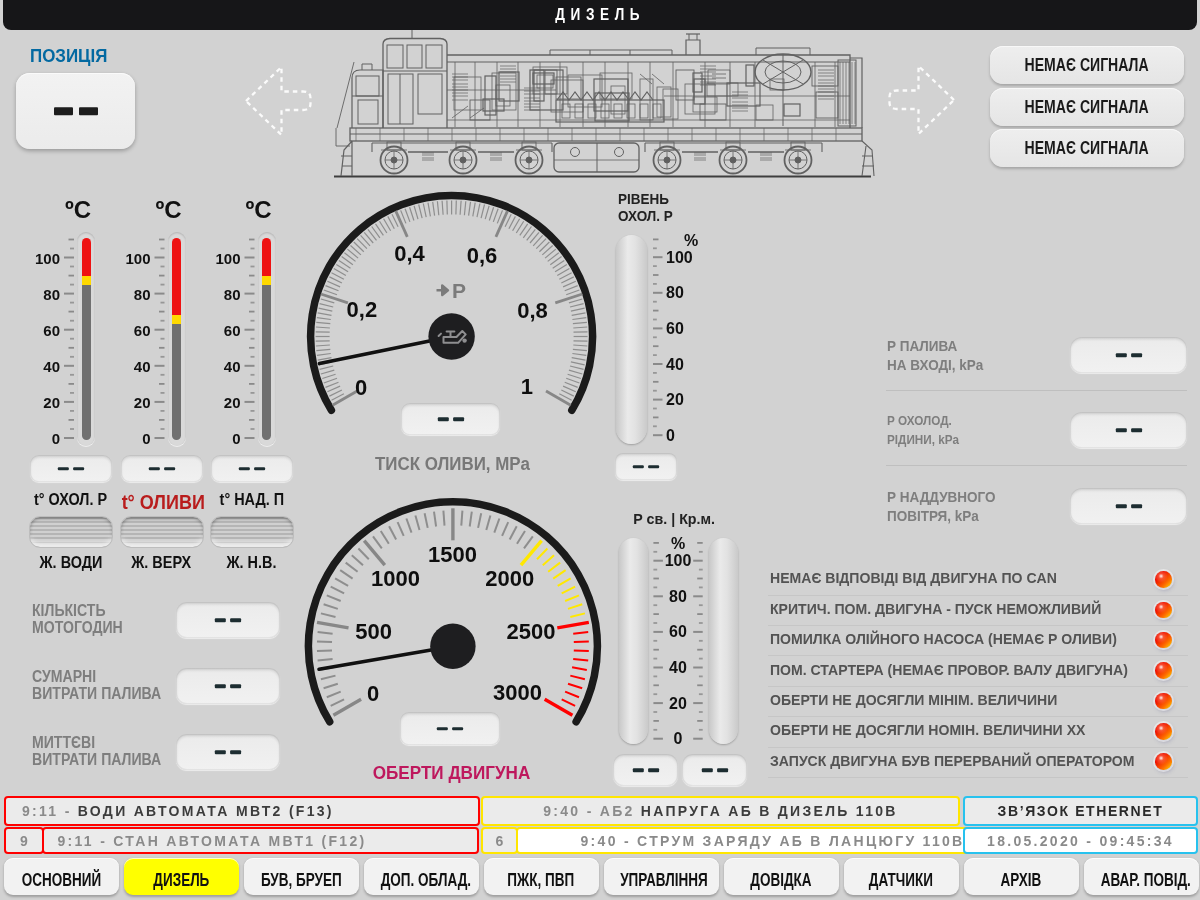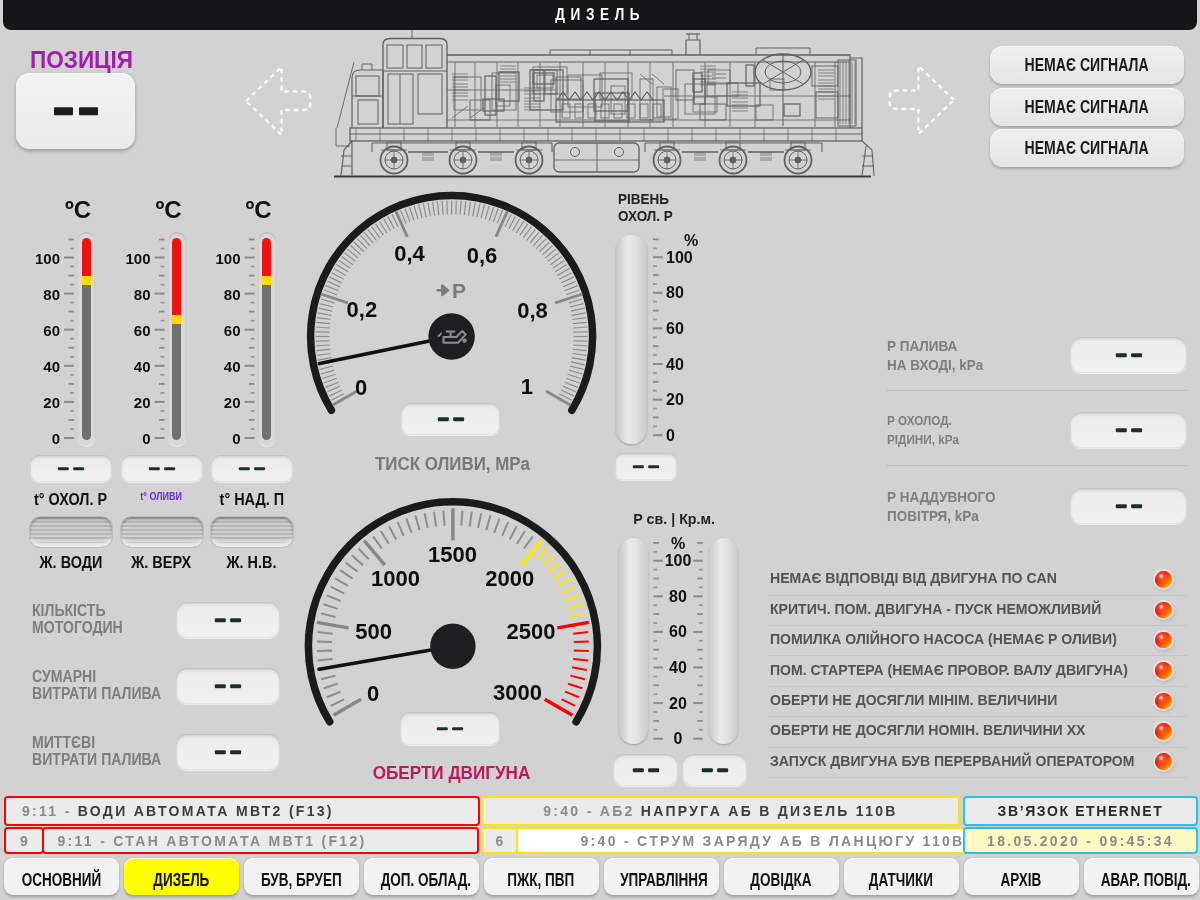--- a/index.html
+++ b/index.html
@@ -604,21 +604,21 @@
       <line x1="694" y1="155" x2="706" y2="155" stroke-width="0.7"></line>
       <line x1="694" y1="158" x2="706" y2="158" stroke-width="0.7"></line>
       <line x1="694" y1="160" x2="706" y2="160" stroke-width="0.7"></line>
       <line x1="760" y1="153" x2="772" y2="153" stroke-width="0.7"></line>
       <line x1="760" y1="155" x2="772" y2="155" stroke-width="0.7"></line>
       <line x1="760" y1="158" x2="772" y2="158" stroke-width="0.7"></line>
       <line x1="760" y1="160" x2="772" y2="160" stroke-width="0.7"></line>
     </g>
   </svg>
 <div style="position:absolute;left:3px;top:0;width:1194px;height:29.5px;background:#161618;border-radius:0 0 8px 8px;color:#fff;font-size:17px;font-weight:bold;letter-spacing:7px;text-align:center;line-height:29px;"><span style="display:inline-block;transform:scaleX(0.8);transform-origin:center center;white-space:nowrap;">ДИЗЕЛЬ</span></div>
-<div style="position:absolute;left:30px;top:46px;font-size:24px;font-weight:bold;color:#a21caf;"><span style="display:inline-block;transform:scaleX(0.94);transform-origin:left center;white-space:nowrap;">ПОЗИЦІЯ</span></div>
+<div style="position:absolute;left:30px;top:46px;font-size:18px;font-weight:bold;color:#0369a1;"><span style="display:inline-block;transform:scaleX(0.94);transform-origin:left center;white-space:nowrap;">ПОЗИЦІЯ</span></div>
 <div style="position:absolute;left:16px;top:73px;width:119px;height:76px;border-radius:14px;background:linear-gradient(#f2f2f2,#ebebeb);box-shadow:0 2px 4px rgba(0,0,0,0.28), inset 0 1px 0 #fafafa;">
     <span style="position:absolute;left:50%;top:50%;transform:translate(-22.0px,-50%);display:inline-block;width:19px;height:7.5px;background:#1d1d1d;border-radius:1px;"></span>
     <span style="position:absolute;left:50%;top:50%;transform:translate(3.0px,-50%);display:inline-block;width:19px;height:7.5px;background:#1d1d1d;border-radius:1px;"></span>
   </div>
 <div style="position:absolute;left:990px;top:46.0px;width:194px;height:37.5px;border-radius:13px;background:linear-gradient(#eeeeee,#e5e5e5);box-shadow:0 2px 3px rgba(0,0,0,0.22), inset 0 1px 0 #f8f8f8;font-size:18.5px;font-weight:bold;color:#1a1a1a;text-align:center;line-height:38.5px;"><span style="display:inline-block;transform:scaleX(0.76);transform-origin:center center;white-space:nowrap;">НЕМАЄ СИГНАЛА</span></div>
 <div style="position:absolute;left:990px;top:88.0px;width:194px;height:37.5px;border-radius:13px;background:linear-gradient(#eeeeee,#e5e5e5);box-shadow:0 2px 3px rgba(0,0,0,0.22), inset 0 1px 0 #f8f8f8;font-size:18.5px;font-weight:bold;color:#1a1a1a;text-align:center;line-height:38.5px;"><span style="display:inline-block;transform:scaleX(0.76);transform-origin:center center;white-space:nowrap;">НЕМАЄ СИГНАЛА</span></div>
 <div style="position:absolute;left:990px;top:129.3px;width:194px;height:37.5px;border-radius:13px;background:linear-gradient(#eeeeee,#e5e5e5);box-shadow:0 2px 3px rgba(0,0,0,0.22), inset 0 1px 0 #f8f8f8;font-size:18.5px;font-weight:bold;color:#1a1a1a;text-align:center;line-height:38.5px;"><span style="display:inline-block;transform:scaleX(0.76);transform-origin:center center;white-space:nowrap;">НЕМАЄ СИГНАЛА</span></div>
 <div style="position:absolute;left:56px;top:196px;width:44px;text-align:center;font-size:24px;font-weight:bold;color:#111;">ºC</div>
 <div style="position:absolute;left:18px;top:430.0px;width:42px;text-align:right;font-size:15px;font-weight:bold;color:#111;">0</div>
 <div style="position:absolute;left:18px;top:393.9px;width:42px;text-align:right;font-size:15px;font-weight:bold;color:#111;">20</div>
@@ -645,21 +645,21 @@
 <div style="position:absolute;left:108.5px;top:285.6px;width:42px;text-align:right;font-size:15px;font-weight:bold;color:#111;">80</div>
 <div style="position:absolute;left:108.5px;top:249.5px;width:42px;text-align:right;font-size:15px;font-weight:bold;color:#111;">100</div>
 <div style="position:absolute;left:167.5px;top:232px;width:18px;height:214px;border-radius:9px;background:#d9d9d9;box-shadow:inset 0 1px 2px rgba(0,0,0,0.18), 0 1px 0 #efefef;"></div>
 <div style="position:absolute;left:172.0px;top:238px;width:9px;height:77px;background:#ee1212;border-radius:4.5px 4.5px 0 0;"></div>
 <div style="position:absolute;left:172.0px;top:315px;width:9px;height:9px;background:#ffd900;"></div>
 <div style="position:absolute;left:172.0px;top:324px;width:9px;height:116px;background:#707070;border-radius:0 0 4.5px 4.5px;"></div>
 <div style="position:absolute;left:120.5px;top:455px;width:82px;height:27px;border-radius:9px;background:linear-gradient(#ebebeb,#f1f1f1);box-shadow:inset 0 2px 3px rgba(0,0,0,0.14), inset 0 0 0 1px rgba(0,0,0,0.05), 0 1px 1px rgba(255,255,255,0.6);">
     <span style="position:absolute;left:50%;top:50%;transform:translate(-13.2px,-50%);display:inline-block;width:11px;height:3.7px;background:#1d2d31;border-radius:1px;"></span>
     <span style="position:absolute;left:50%;top:50%;transform:translate(2.1px,-50%);display:inline-block;width:11px;height:3.7px;background:#1d2d31;border-radius:1px;"></span>
   </div>
-<div style="position:absolute;left:116.5px;top:491px;width:90px;text-align:center;font-size:10px;font-weight:bold;color:#6d28d9;"><span style="display:inline-block;transform:scaleX(0.9);transform-origin:center center;white-space:nowrap;">t° ОЛИВИ</span></div>
+<div style="position:absolute;left:116.5px;top:491px;width:90px;text-align:center;font-size:20px;font-weight:bold;color:#b91c1c;"><span style="display:inline-block;transform:scaleX(0.9);transform-origin:center center;white-space:nowrap;">t° ОЛИВИ</span></div>
 <div style="position:absolute;left:119.5px;top:516px;width:84px;height:32px;border-radius:11px;background:repeating-linear-gradient(#b5b5b5 0px,#b5b5b5 1.8px,#d0d0d0 1.8px,#d0d0d0 4.1px);box-shadow:inset 0 -7px 4px -3px #efefef, inset 0 2px 3px rgba(0,0,0,0.3);border:1px solid #bdbdbd;"></div>
 <div style="position:absolute;left:116.5px;top:553px;width:90px;text-align:center;font-size:17px;font-weight:bold;color:#111;"><span style="display:inline-block;transform:scaleX(0.85);transform-origin:center center;white-space:nowrap;">Ж. ВЕРХ</span></div>
 <div style="position:absolute;left:236.5px;top:196px;width:44px;text-align:center;font-size:24px;font-weight:bold;color:#111;">ºC</div>
 <div style="position:absolute;left:198.5px;top:430.0px;width:42px;text-align:right;font-size:15px;font-weight:bold;color:#111;">0</div>
 <div style="position:absolute;left:198.5px;top:393.9px;width:42px;text-align:right;font-size:15px;font-weight:bold;color:#111;">20</div>
 <div style="position:absolute;left:198.5px;top:357.8px;width:42px;text-align:right;font-size:15px;font-weight:bold;color:#111;">40</div>
 <div style="position:absolute;left:198.5px;top:321.7px;width:42px;text-align:right;font-size:15px;font-weight:bold;color:#111;">60</div>
 <div style="position:absolute;left:198.5px;top:285.6px;width:42px;text-align:right;font-size:15px;font-weight:bold;color:#111;">80</div>
 <div style="position:absolute;left:198.5px;top:249.5px;width:42px;text-align:right;font-size:15px;font-weight:bold;color:#111;">100</div>
 <div style="position:absolute;left:257.5px;top:232px;width:18px;height:214px;border-radius:9px;background:#d9d9d9;box-shadow:inset 0 1px 2px rgba(0,0,0,0.18), 0 1px 0 #efefef;"></div>
@@ -781,21 +781,21 @@
   </div>
 <div style="position:absolute;left:481px;top:827px;width:37px;height:27px;border:2.4px solid #ffe600;border-radius:4px;background:#ebebeb;box-sizing:border-box;font-size:14px;font-weight:bold;display:flex;align-items:center;justify-content:center;padding-left:0px;white-space:nowrap;">
     <span style="color:#8a8a8a;">6</span>
   </div>
 <div style="position:absolute;left:515.5px;top:827px;width:514px;height:27px;border:2.4px solid #ffe600;border-radius:4px;background:#ffffff;box-sizing:border-box;font-size:14px;font-weight:bold;display:flex;align-items:center;justify-content:center;padding-left:0px;white-space:nowrap;">
     <span style="color:#8a8a8a;letter-spacing:2.3px;">9:40 - СТРУМ ЗАРЯДУ АБ В ЛАНЦЮГУ 110В</span>
   </div>
 <div style="position:absolute;left:963px;top:796px;width:235px;height:29.5px;border:2.4px solid #27c2ee;border-radius:4px;background:#ebebeb;box-sizing:border-box;font-size:14px;font-weight:bold;display:flex;align-items:center;justify-content:center;padding-left:0px;white-space:nowrap;">
     <span style="color:#2a2a2a;letter-spacing:1.6px;">ЗВ’ЯЗОК ETHERNET</span>
   </div>
-<div style="position:absolute;left:963px;top:827px;width:235px;height:27px;border:2.4px solid #27c2ee;border-radius:4px;background:#fef9c3;box-sizing:border-box;font-size:14px;font-weight:bold;display:flex;align-items:center;justify-content:center;padding-left:0px;white-space:nowrap;">
+<div style="position:absolute;left:963px;top:827px;width:235px;height:27px;border:2.4px solid #27c2ee;border-radius:4px;background:#ffffff;box-sizing:border-box;font-size:14px;font-weight:bold;display:flex;align-items:center;justify-content:center;padding-left:0px;white-space:nowrap;">
     <span style="color:#8a8a8a;letter-spacing:2.3px;">18.05.2020 - 09:45:34</span>
   </div>
 <div style="position:absolute;left:3.5px;top:857.5px;width:115px;height:37px;border-radius:9px;background:#f2f2f2;box-shadow:0 1.5px 2.5px rgba(0,0,0,0.25), inset 0 1px 0 rgba(255,255,255,0.8);font-size:18.5px;font-weight:bold;color:#111;text-align:center;line-height:44px;white-space:nowrap;"><span style="display:inline-block;transform:scaleX(0.73);transform-origin:center center;white-space:nowrap;">ОСНОВНИЙ</span></div>
 <div style="position:absolute;left:123.5px;top:857.5px;width:115px;height:37px;border-radius:9px;background:#ffff00;box-shadow:0 1.5px 2.5px rgba(0,0,0,0.25), inset 0 1px 0 rgba(255,255,255,0.8);font-size:18.5px;font-weight:bold;color:#111;text-align:center;line-height:44px;white-space:nowrap;"><span style="display:inline-block;transform:scaleX(0.73);transform-origin:center center;white-space:nowrap;">ДИЗЕЛЬ</span></div>
 <div style="position:absolute;left:243.5px;top:857.5px;width:115px;height:37px;border-radius:9px;background:#f2f2f2;box-shadow:0 1.5px 2.5px rgba(0,0,0,0.25), inset 0 1px 0 rgba(255,255,255,0.8);font-size:18.5px;font-weight:bold;color:#111;text-align:center;line-height:44px;white-space:nowrap;"><span style="display:inline-block;transform:scaleX(0.73);transform-origin:center center;white-space:nowrap;">БУВ, БРУЕП</span></div>
 <div style="position:absolute;left:363.5px;top:857.5px;width:115px;height:37px;border-radius:9px;background:#f2f2f2;box-shadow:0 1.5px 2.5px rgba(0,0,0,0.25), inset 0 1px 0 rgba(255,255,255,0.8);font-size:18.5px;font-weight:bold;color:#111;text-align:center;line-height:44px;white-space:nowrap;"><span style="display:inline-block;transform:scaleX(0.73);transform-origin:center center;white-space:nowrap;">ДОП. ОБЛАД.</span></div>
 <div style="position:absolute;left:483.5px;top:857.5px;width:115px;height:37px;border-radius:9px;background:#f2f2f2;box-shadow:0 1.5px 2.5px rgba(0,0,0,0.25), inset 0 1px 0 rgba(255,255,255,0.8);font-size:18.5px;font-weight:bold;color:#111;text-align:center;line-height:44px;white-space:nowrap;"><span style="display:inline-block;transform:scaleX(0.73);transform-origin:center center;white-space:nowrap;">ПЖК, ПВП</span></div>
 <div style="position:absolute;left:603.5px;top:857.5px;width:115px;height:37px;border-radius:9px;background:#f2f2f2;box-shadow:0 1.5px 2.5px rgba(0,0,0,0.25), inset 0 1px 0 rgba(255,255,255,0.8);font-size:18.5px;font-weight:bold;color:#111;text-align:center;line-height:44px;white-space:nowrap;"><span style="display:inline-block;transform:scaleX(0.73);transform-origin:center center;white-space:nowrap;">УПРАВЛІННЯ</span></div>
 <div style="position:absolute;left:723.5px;top:857.5px;width:115px;height:37px;border-radius:9px;background:#f2f2f2;box-shadow:0 1.5px 2.5px rgba(0,0,0,0.25), inset 0 1px 0 rgba(255,255,255,0.8);font-size:18.5px;font-weight:bold;color:#111;text-align:center;line-height:44px;white-space:nowrap;"><span style="display:inline-block;transform:scaleX(0.73);transform-origin:center center;white-space:nowrap;">ДОВІДКА</span></div>
 <div style="position:absolute;left:843.5px;top:857.5px;width:115px;height:37px;border-radius:9px;background:#f2f2f2;box-shadow:0 1.5px 2.5px rgba(0,0,0,0.25), inset 0 1px 0 rgba(255,255,255,0.8);font-size:18.5px;font-weight:bold;color:#111;text-align:center;line-height:44px;white-space:nowrap;"><span style="display:inline-block;transform:scaleX(0.73);transform-origin:center center;white-space:nowrap;">ДАТЧИКИ</span></div>

